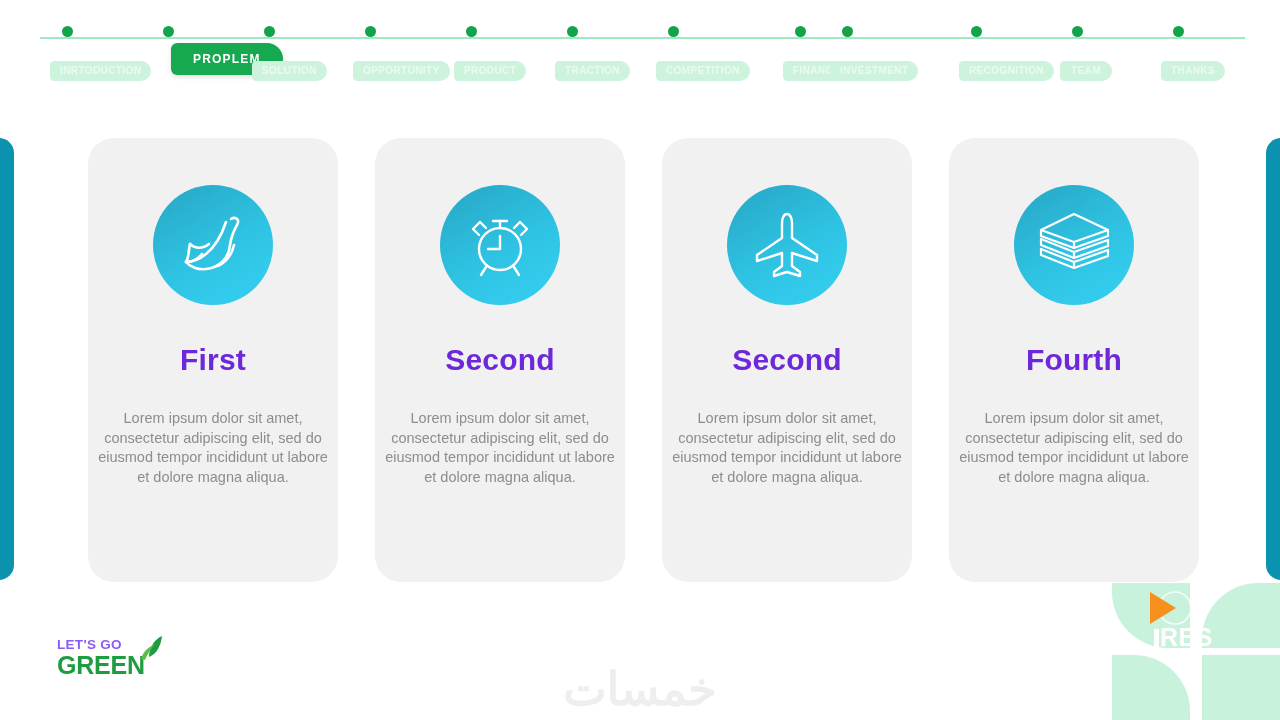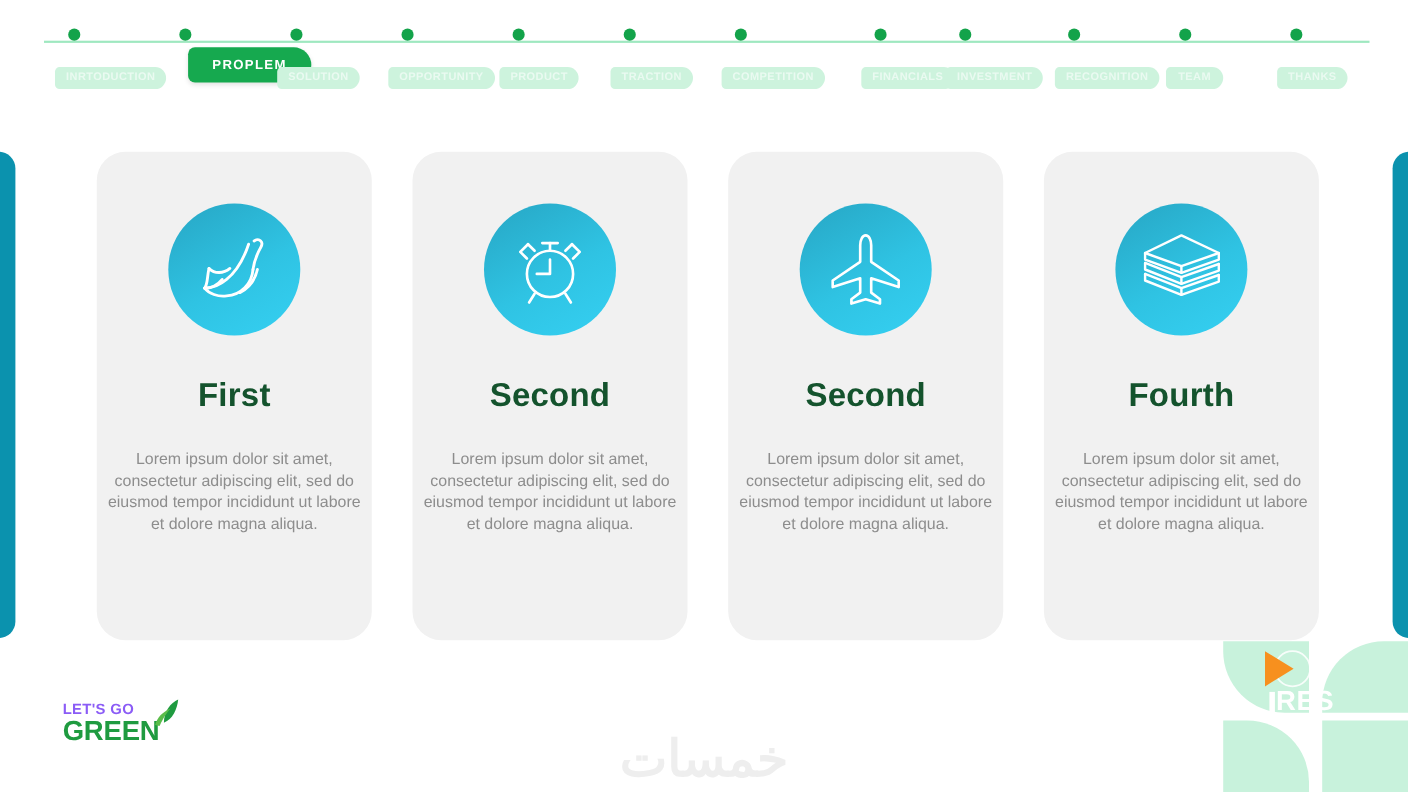--- a/index.html
+++ b/index.html
@@ -118,21 +118,21 @@
     background: linear-gradient(150deg, #27a6c4 0%, #2fc3e3 55%, #35d0f2 100%);
     display: flex;
     align-items: center;
     justify-content: center;
   }
   .icon-circle svg { display: block; }
   .card-title {
     margin-top: 38px;
     font-size: 30px;
     font-weight: bold;
-    color: #14532d;
+    color: #6d28d9;
     letter-spacing: 0.2px;
   }
   .card-body {
     margin-top: 32px;
     width: 238px;
     text-align: center;
     font-size: 14.5px;
     line-height: 19.5px;
     color: #8d8d8d;
   }
@@ -259,21 +259,21 @@
           <div class="nav-chip">TRACTION</div>
         </div>
         <div class="nav-item" style="left: 656px;">
           <div class="nav-dot"></div>
           <div class="nav-chip">COMPETITION</div>
         </div>
         <div class="nav-item" style="left: 783px;">
           <div class="nav-dot"></div>
           <div class="nav-chip">FINANCIALS</div>
         </div>
-        <div class="nav-item" style="left: 860px;">
+        <div class="nav-item" style="left: 830px;">
           <div class="nav-dot"></div>
           <div class="nav-chip">INVESTMENT</div>
         </div>
         <div class="nav-item" style="left: 959px;">
           <div class="nav-dot"></div>
           <div class="nav-chip">RECOGNITION</div>
         </div>
         <div class="nav-item" style="left: 1060px;">
           <div class="nav-dot"></div>
           <div class="nav-chip">TEAM</div>

